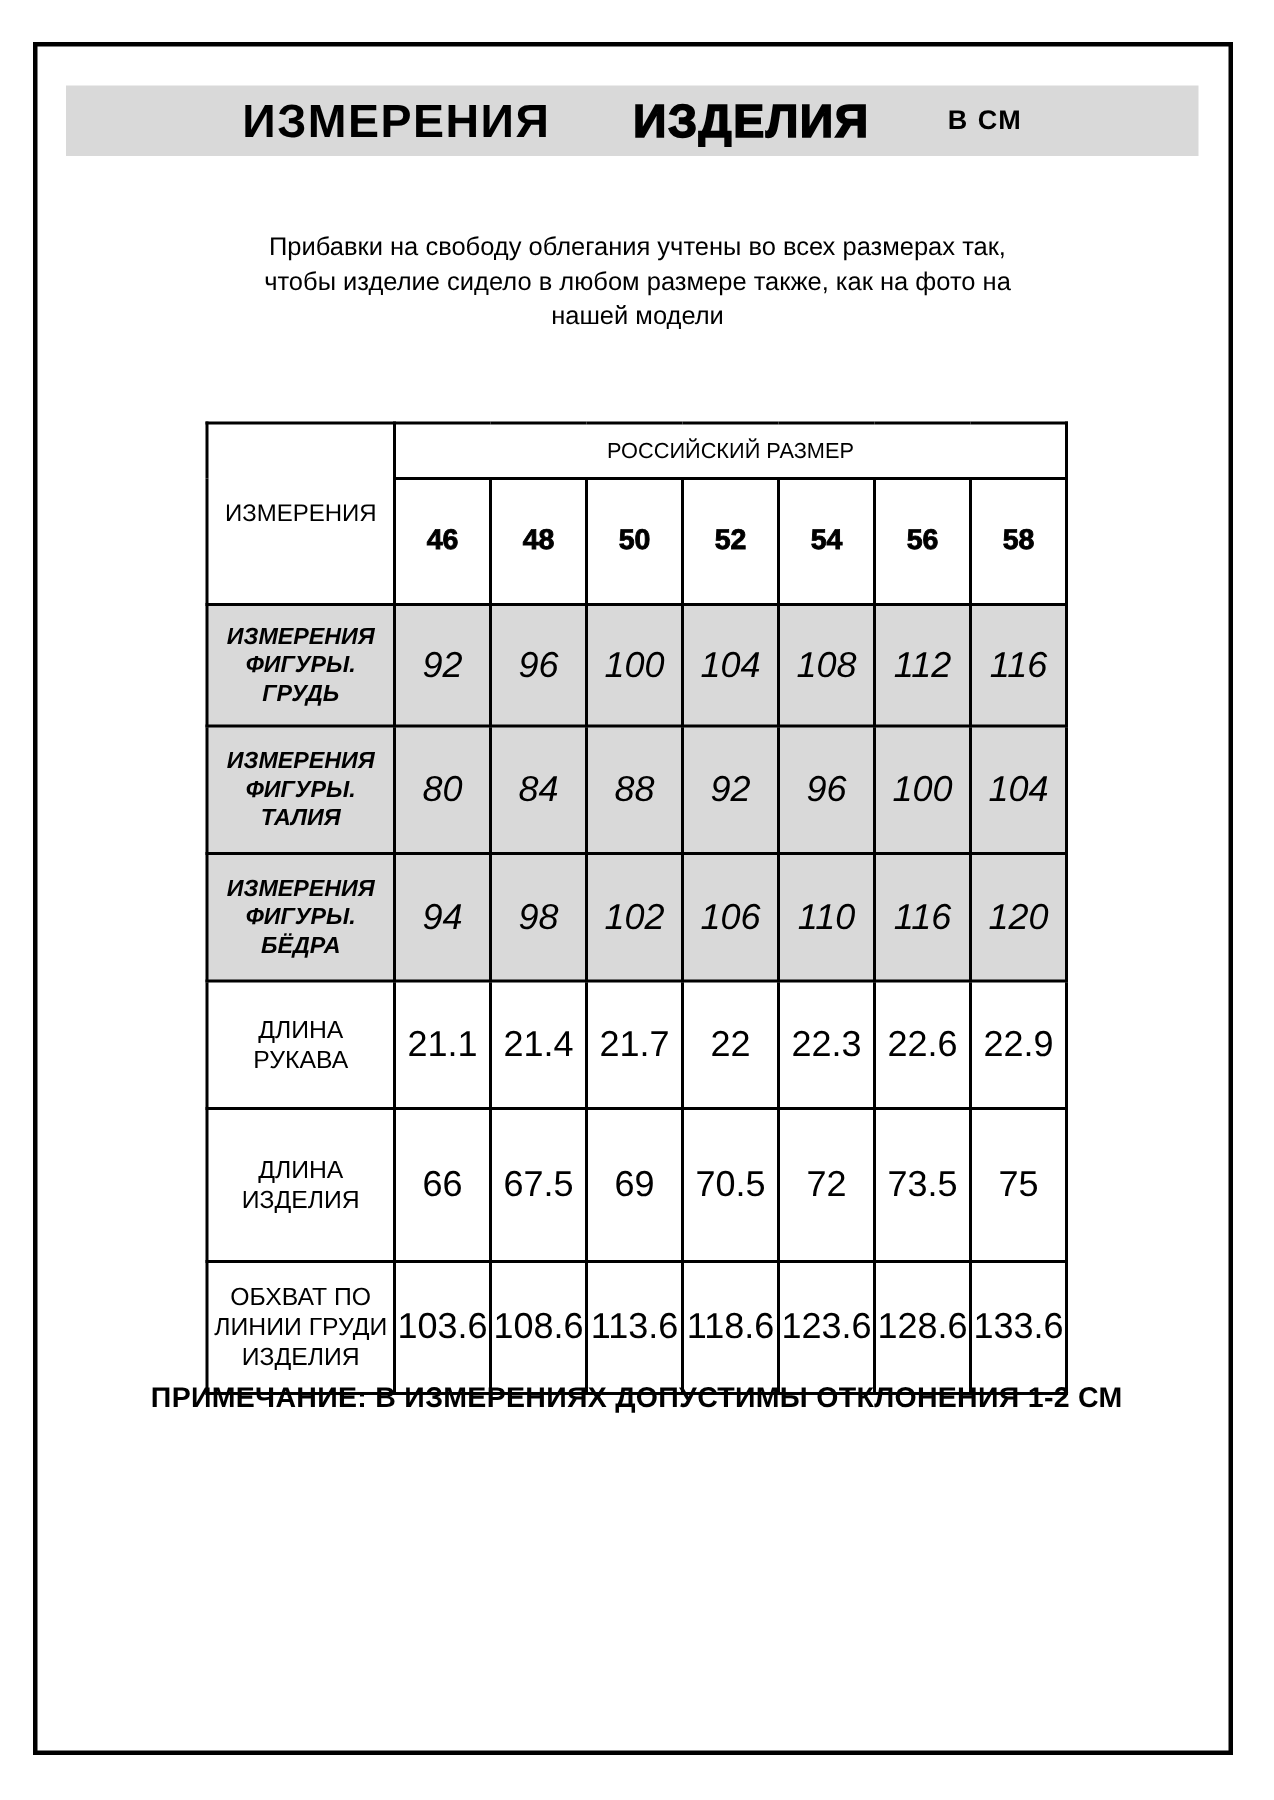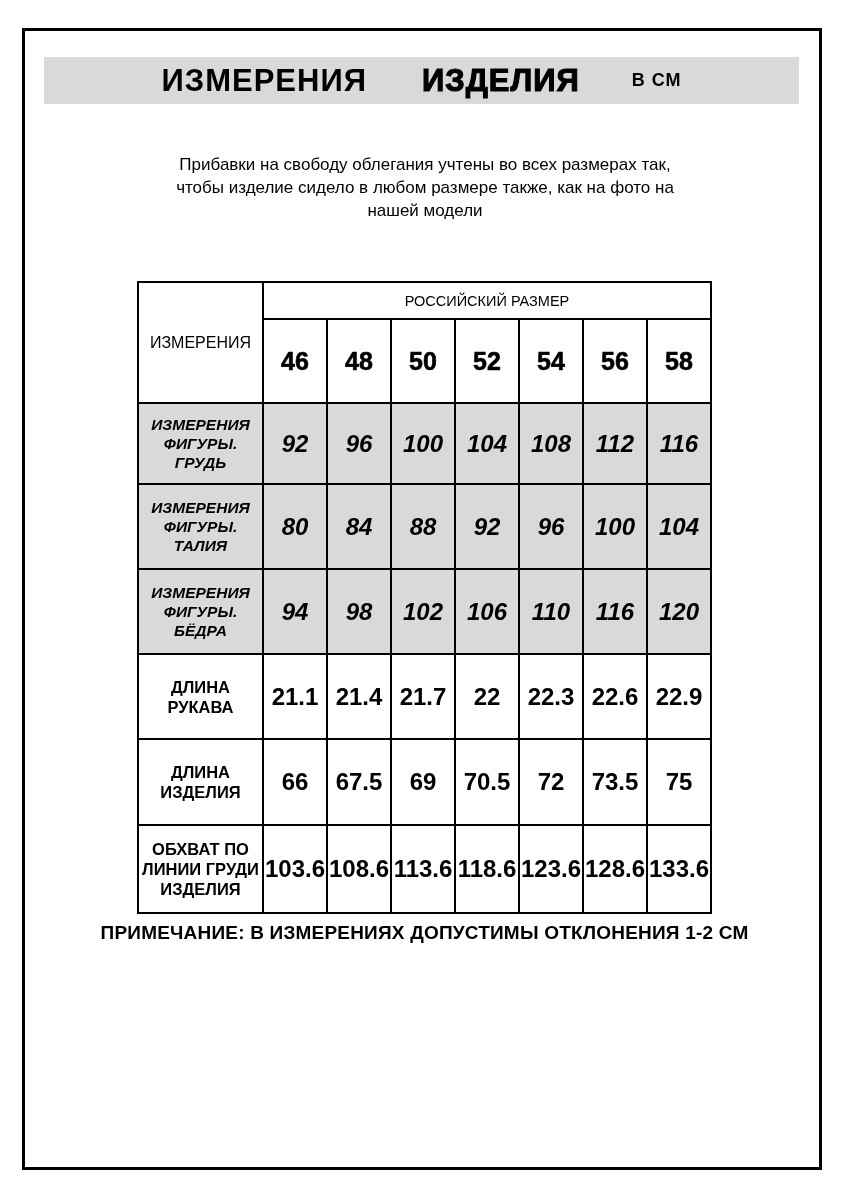--- a/index.html
+++ b/index.html
@@ -50,28 +50,28 @@
     position: absolute; left: 137px; top: 281px;
     border-collapse: collapse; table-layout: fixed;
   }
   table.size-table td {
     border: 2.5px solid #000;
     padding: 0; text-align: center; vertical-align: middle;
     background: #fff;
   }
   td.corner { width: 125px; font-size: 16px; }
   td.group-header { height: 37px; font-size: 14.5px; }
-  tr.sizes-row td { height: 84px; font-size: 25px; font-weight: bold; -webkit-text-stroke: 0.6px #000; width: 64px; }
-  tr.data-row td { height: 85px; font-size: 24px; font-weight: bold; }
+  tr.sizes-row td { height: 84px; font-size: 19px; font-weight: bold; -webkit-text-stroke: 0.6px #000; width: 64px; }
+  tr.data-row td { height: 85px; font-size: 24px; }
   tr.data-row td.row-label { font-size: 16.5px; line-height: 20px; }
   tr.shaded td { background: #d9d9d9; font-style: italic; }
   tr.shaded td.row-label { font-size: 15.5px; font-weight: bold; line-height: 19px; }
   tr.r-hips td, tr.r-waist td, tr.r-sleeve td, tr.r-length td { height: 85px; }
   tr.r-chestfig td { height: 81px; }
-  tr.r-prodlen td { height: 86px; }
+  tr.r-prodlen td { height: 102px; }
   tr.r-girth td { height: 88px; }
 
   .note {
     position: absolute; left: 0; top: 922px; width: 849px;
     text-align: center; font-size: 19px; font-weight: bold;
     letter-spacing: 0.2px;
   }
 </style>
 </head>
 <body>

